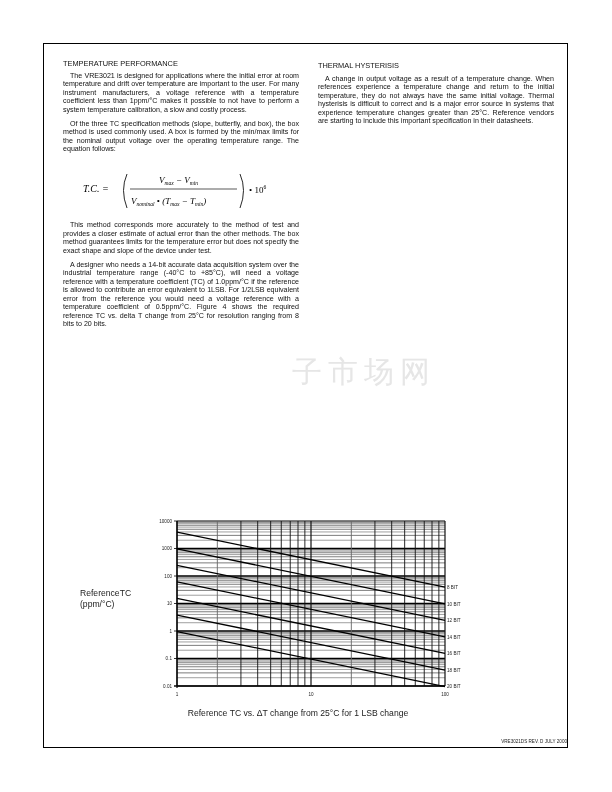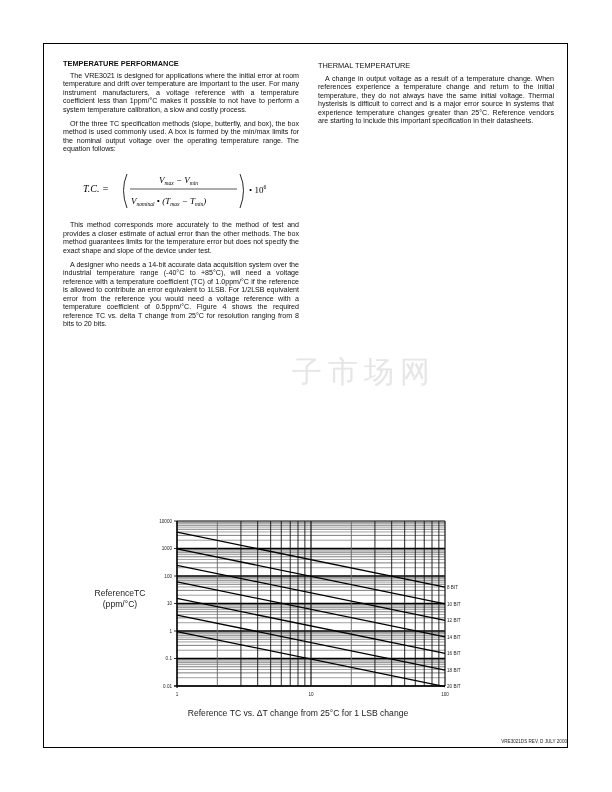--- a/index.html
+++ b/index.html
@@ -1,28 +1,28 @@
 <!DOCTYPE html>
 <html><head>
 <meta charset="utf-8">
 <style>
   html, body { margin:0; padding:0; background:#fff; }
   body { width:612px; height:792px; position:relative; overflow:hidden; font-family:"Liberation Sans", sans-serif; color:#111; }
   .frame { position:absolute; left:43px; top:43px; width:525px; height:705px; border:1.3px solid #000; box-sizing:border-box; }
   .col { position:absolute; font-size:7.1px; line-height:8.5px; text-align:justify; }
   .col-left { left:63px; top:60px; width:236px; }
   .col-right { left:318px; top:62px; width:236px; }
-  .h-bold { font-weight:bold; font-size:7.4px; margin:0 0 3px 0; }
+  .h-bold { font-weight:normal; font-size:7.4px; margin:0 0 3px 0; }
   .h-plain { font-size:7.4px; margin:0 0 4px 0; }
   p { margin:0 0 5.5px 0; text-indent:7px; }
   .eq { height:62px; position:relative; }
   .eq svg { position:absolute; left:20px; top:3px; }
   .watermark { position:absolute; left:292px; top:352px; font-family:Liberation Serif, serif; font-size:30px; color:#e6e6e6; letter-spacing:6px; }
   .chart { position:absolute; left:0; top:0; }
-  .ylabel { position:absolute; left:80px; top:588px; width:80px; text-align:center; font-size:8.6px; line-height:11px; color:#222; }
+  .ylabel { position:absolute; left:80px; top:588px; width:80px; font-size:8.6px; line-height:11px; color:#222; }
   .xlabel { position:absolute; left:148px; top:708px; width:300px; text-align:center; font-size:8.6px; color:#222; }
   .footer { position:absolute; right:45px; top:739px; font-size:4.6px; color:#222; }
 </style>
 </head>
 <body>
 
 <div class="frame"></div>
 
 <div class="col col-left">
   <div class="h-bold">TEMPERATURE PERFORMANCE</div>
@@ -37,21 +37,21 @@
       <text x="48" y="42" font-size="9">V<tspan font-size="5.5" dy="2">nominal</tspan><tspan dy="-2" font-style="normal"> • </tspan><tspan>(T</tspan><tspan font-size="5.5" dy="2">max</tspan><tspan dy="-2"> − T</tspan><tspan font-size="5.5" dy="2">min</tspan><tspan dy="-2">)</tspan></text>
       <path d="M157 12 Q164 28 157 46" stroke="#111" fill="none" stroke-width="0.9"></path>
       <text x="166" y="31" font-size="9" font-style="normal">• 10<tspan font-size="5.5" dy="-4">6</tspan></text>
     </svg>
   </div>
   <p>This method corresponds more accurately to the method of test and provides a closer estimate of actual error than the other methods.   The box method guarantees limits for the temperature error but does not specify the exact shape and slope of the device under test.</p>
   <p>A designer who needs a 14-bit accurate data acquisition system over the industrial temperature range (-40°C to +85°C), will need a voltage reference with a temperature coefficient (TC) of 1.0ppm/°C if the reference is allowed to contribute an error equivalent to 1LSB.  For 1/2LSB equivalent error from the reference you would need a voltage reference with a temperature coefficient of 0.5ppm/°C. Figure 4 shows the required reference TC vs. delta T change from 25°C for resolution ranging from 8 bits to 20 bits.</p>
 </div>
 
 <div class="col col-right">
-  <div class="h-plain">THERMAL TEMPERATURE</div>
+  <div class="h-plain">THERMAL HYSTERISIS</div>
   <p>A change in output voltage as a result of a temperature change.   When references experience a temperature change and return to the initial temperature, they do not always have the same initial voltage.  Thermal hysterisis is difficult to correct and is a major error source in systems that experience temperature changes greater than 25°C.  Reference vendors are starting to include this important specification in their datasheets.</p>
 </div>
 
 <div class="watermark">子市场网</div>
 
 <svg class="chart" id="chart" width="612" height="792">
     <line x1="177" y1="686" x2="445" y2="686" stroke="#000" stroke-width="1.4"></line>
     <line x1="177" y1="677.7216751192406" x2="445" y2="677.7216751192406" stroke="#777" stroke-width="0.7"></line>
     <line x1="177" y1="672.8791654952092" x2="445" y2="672.8791654952092" stroke="#444" stroke-width="0.7"></line>
     <line x1="177" y1="669.443350238481" x2="445" y2="669.443350238481" stroke="#777" stroke-width="0.7"></line>

